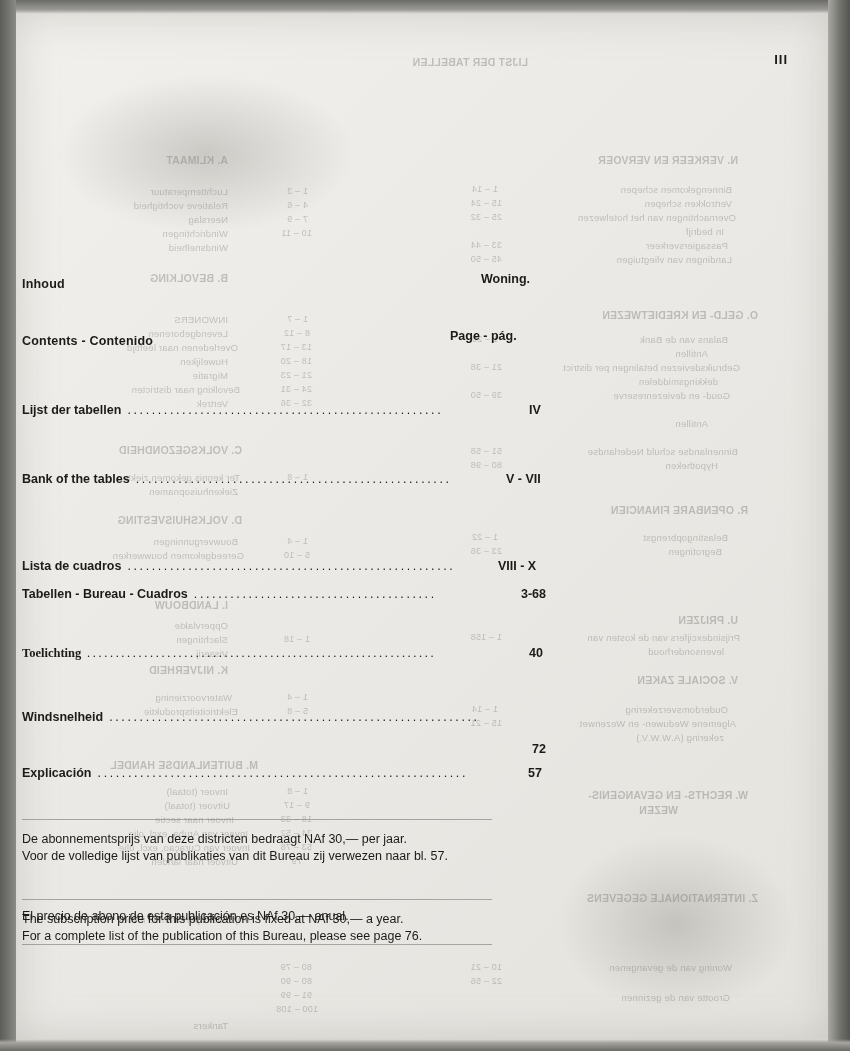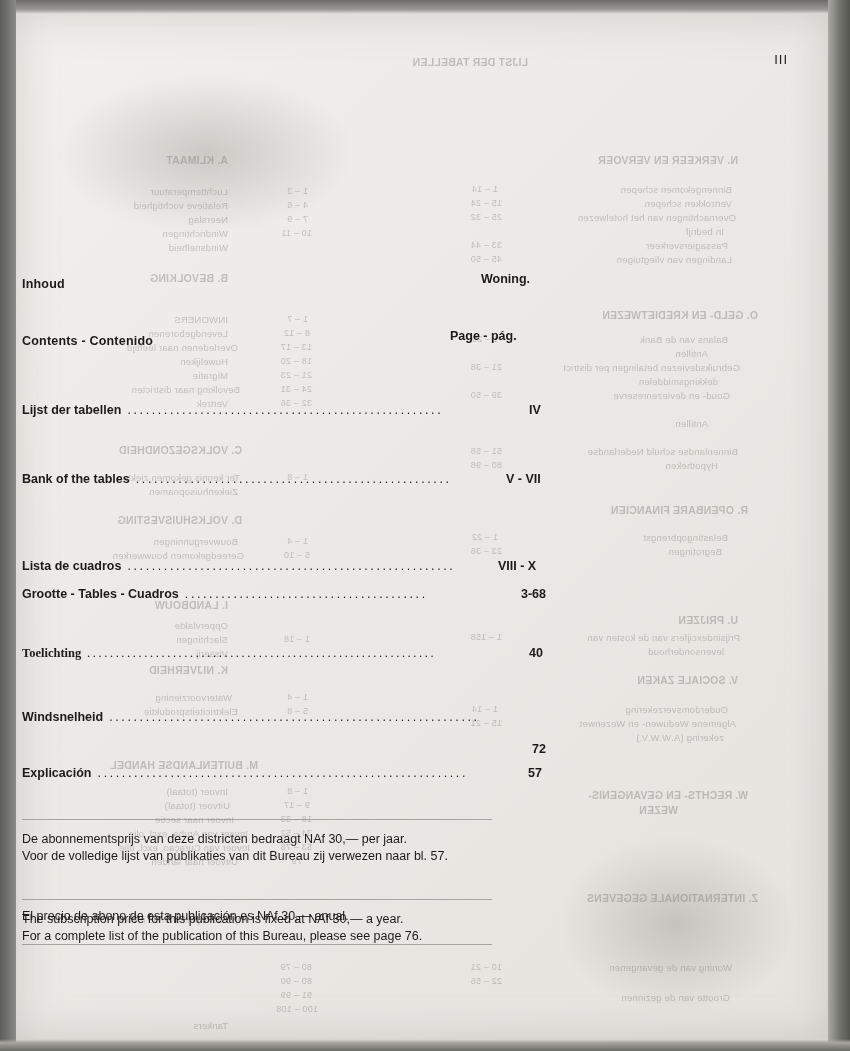--- a/index.html
+++ b/index.html
@@ -66,21 +66,21 @@
   .content {
     position: absolute;
     left: 0; top: 0; width: 812px; height: 1025px;
     color: #1b1b19;
   }
   .folio {
     position: absolute;
     right: 40px;
     top: 38px;
     font-size: 13px;
-    font-weight: normal;
+    font-weight: bold;
     letter-spacing: 1px;
   }
   .toc-label {
     position: absolute;
     left: 6px;
     font-size: 12.5px;
     font-weight: bold;
     letter-spacing: 0.2px;
   }
   .toc-row {
@@ -264,21 +264,21 @@
       <div class="toc-label" style="top:263px;">Inhoud</div>
       <div class="toc-label" style="top:320px;">Contents - Contenido</div>
 
       <div id="toc-container">
           <div class="toc-row" style="top: 389px;"><span>Lijst der tabellen</span><span class="dots"> ....................................................</span></div>
           <div class="toc-page" style="left: 513px; top: 389px;">IV</div>
           <div class="toc-row" style="top: 458px;"><span>Bank of the tables</span><span class="dots"> ....................................................</span></div>
           <div class="toc-page" style="left: 490px; top: 458px;">V - VII</div>
           <div class="toc-row" style="top: 545px;"><span>Lista de cuadros</span><span class="dots"> ......................................................</span></div>
           <div class="toc-page" style="left: 482px; top: 545px;">VIII - X</div>
-          <div class="toc-row" style="top: 573px;"><span>Grootte - Tables - Cuadros</span><span class="dots"> ........................................</span></div>
+          <div class="toc-row" style="top: 573px;"><span>Tabellen - Bureau - Cuadros</span><span class="dots"> ........................................</span></div>
           <div class="toc-page" style="left: 505px; top: 573px;">3-68</div>
           <div class="toc-row" style="top: 632px; font-family: Liberation Serif, serif;"><span>Toelichting</span><span class="dots"> .............................................................</span></div>
           <div class="toc-page" style="left: 513px; top: 632px;">40</div>
           <div class="toc-row" style="top: 696px;"><span>Windsnelheid</span><span class="dots"> .............................................................</span></div>
           <div class="toc-page" style="left: 516px; top: 728px;">72</div>
           <div class="toc-row" style="top: 752px;"><span>Explicación</span><span class="dots"> .............................................................</span></div>
           <div class="toc-page" style="left: 512px; top: 752px;">57</div>
         </div>
 
       <div class="rule" style="top:805px;"></div>

